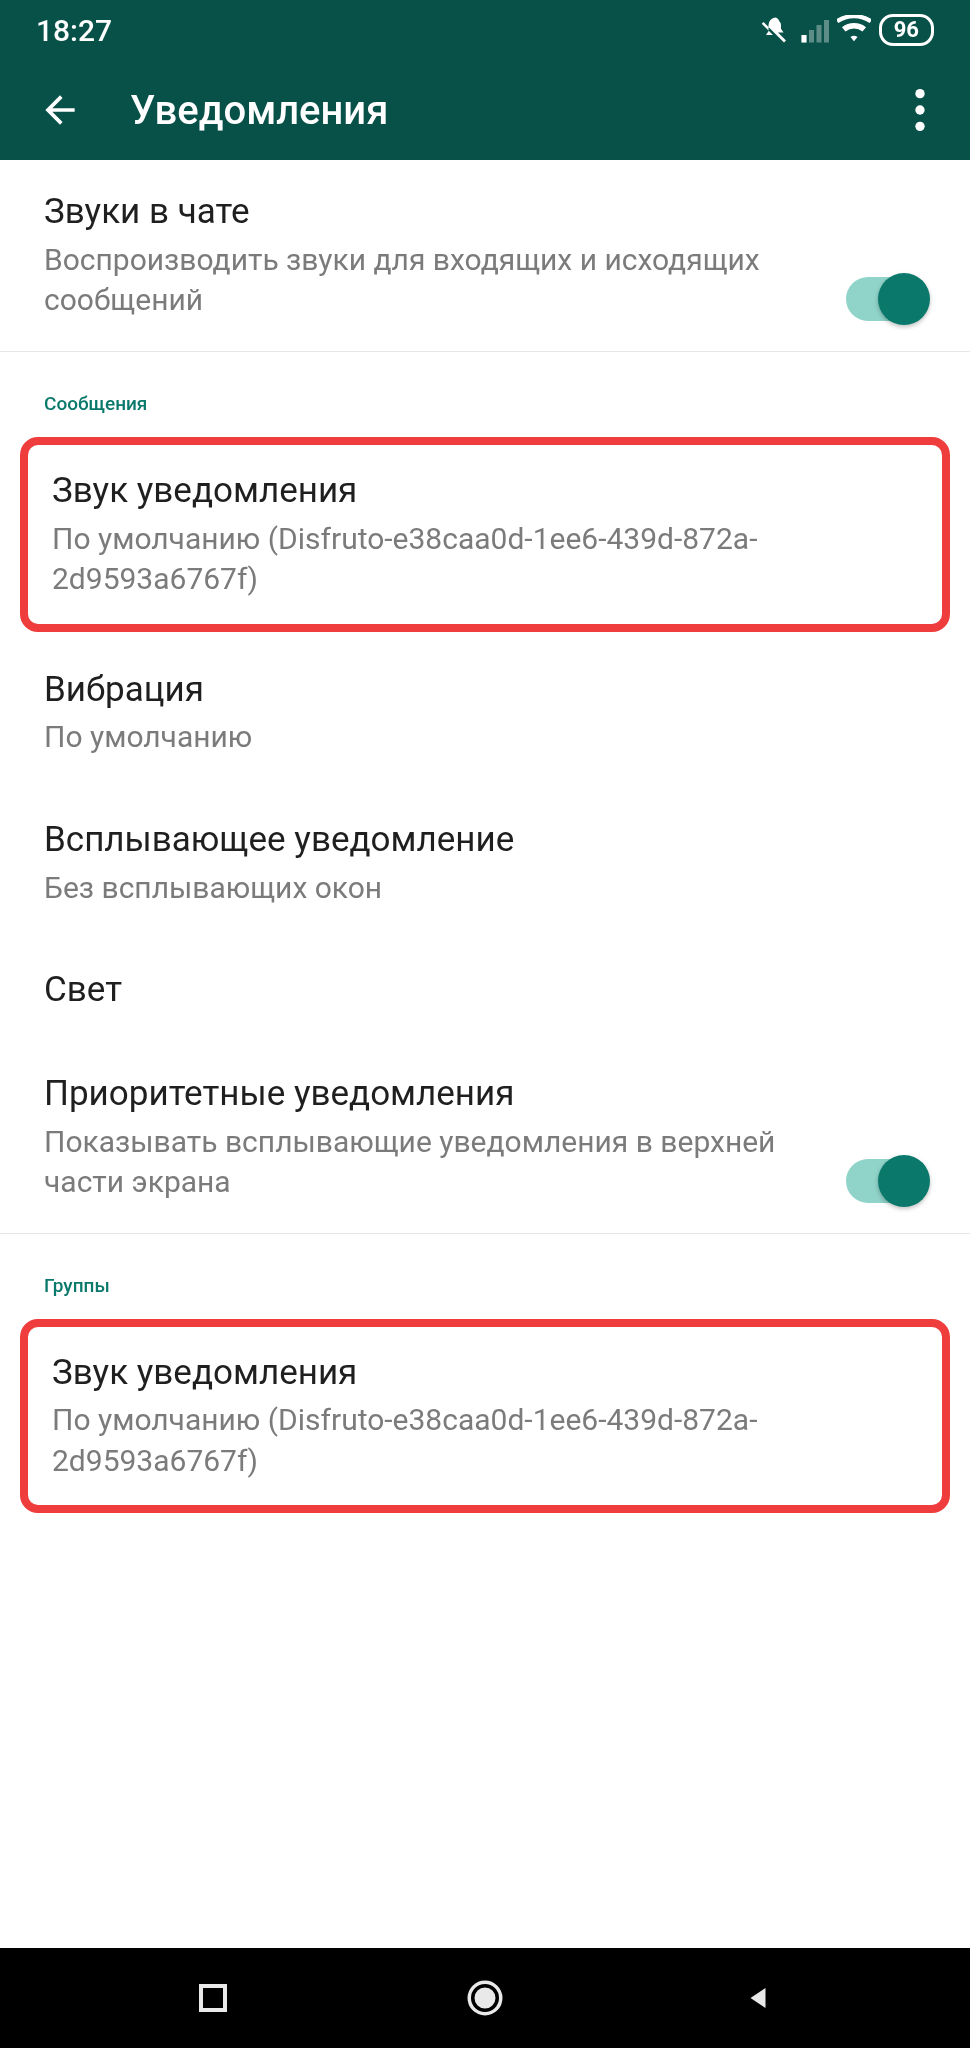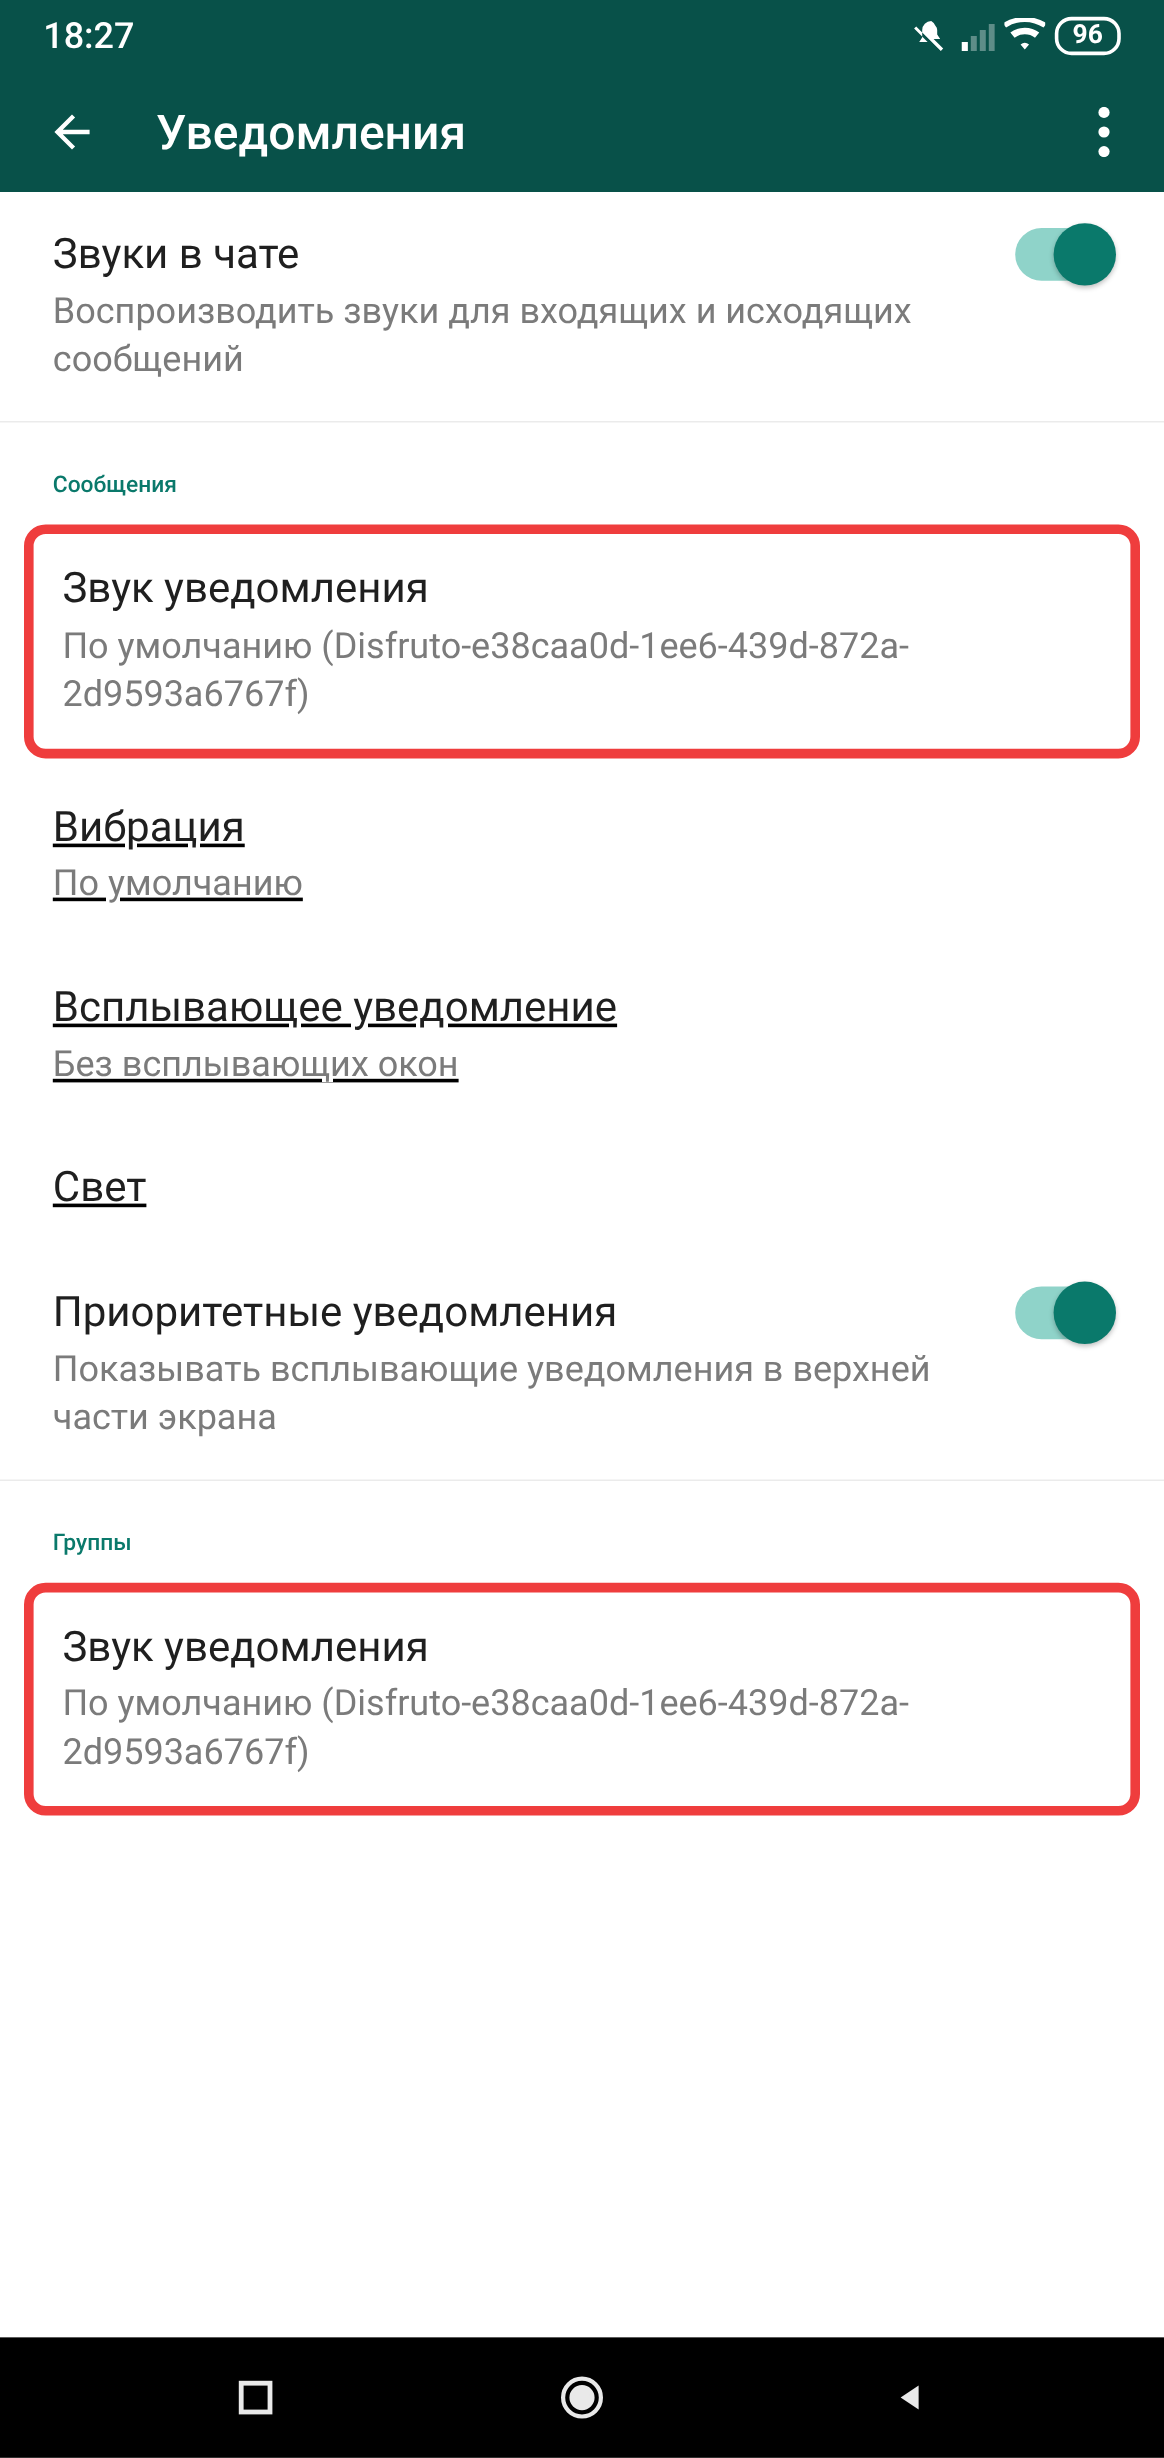--- a/index.html
+++ b/index.html
@@ -9,22 +9,22 @@
 .status-time { font-size: 30px; font-weight: 500; }
 .status-icons { display: flex; align-items: center; gap: 8px; }
 .status-icons svg { display: block; }
 .battery-box { border: 3px solid #fff; border-radius: 14px; padding: 2px 12px; font-size: 22px; font-weight: 700; line-height: 1; display: flex; align-items: center; }
 .app-bar { background: #085149; height: 100px; display: flex; align-items: center; padding: 0 20px 0 30px; color: #fff; }
 .back-btn { width: 60px; height: 60px; display: flex; align-items: center; justify-content: center; }
 .app-title { font-size: 40px; font-weight: 500; margin-left: 40px; }
 .spacer { flex: 1; }
 .menu-btn { width: 60px; height: 60px; display: flex; align-items: center; justify-content: center; }
 .content { flex: 1; background: #fff; overflow: hidden; }
-.row { padding: 30px 44px; display: flex; align-items: flex-start; gap: 18px; }
-.row-double { padding: 30px 44px; text-decoration: underline; }
+.row { padding: 30px 44px; display: flex; align-items: flex-end; gap: 18px; }
+.row-double { padding: 30px 44px; }
 .row-main { flex: 1; }
 .row-title { font-size: 35px; color: #1f1f1f; line-height: 1.25; }
 .row-sub { font-size: 30px; color: #7b7b7b; line-height: 1.35; margin-top: 6px; }
 .section-header { padding: 40px 44px 16px; font-size: 19px; font-weight: 500; color: #0a796b; }
 .divider { height: 1px; background: #e6e6e6; }
 .switch { width: 80px; height: 44px; border-radius: 22px; position: relative; flex-shrink: 0; }
 .switch.on { background: #8fd3c9; }
 .switch .knob { position: absolute; top: -4px; width: 52px; height: 52px; border-radius: 26px; background: #0a796b; box-shadow: 0 2px 4px rgba(0,0,0,.25); }
 .switch.on .knob { right: -4px; }
 .highlight { border: 8px solid #ef3d3d; border-radius: 18px; margin: 6px 20px; padding: 24px 24px; }

